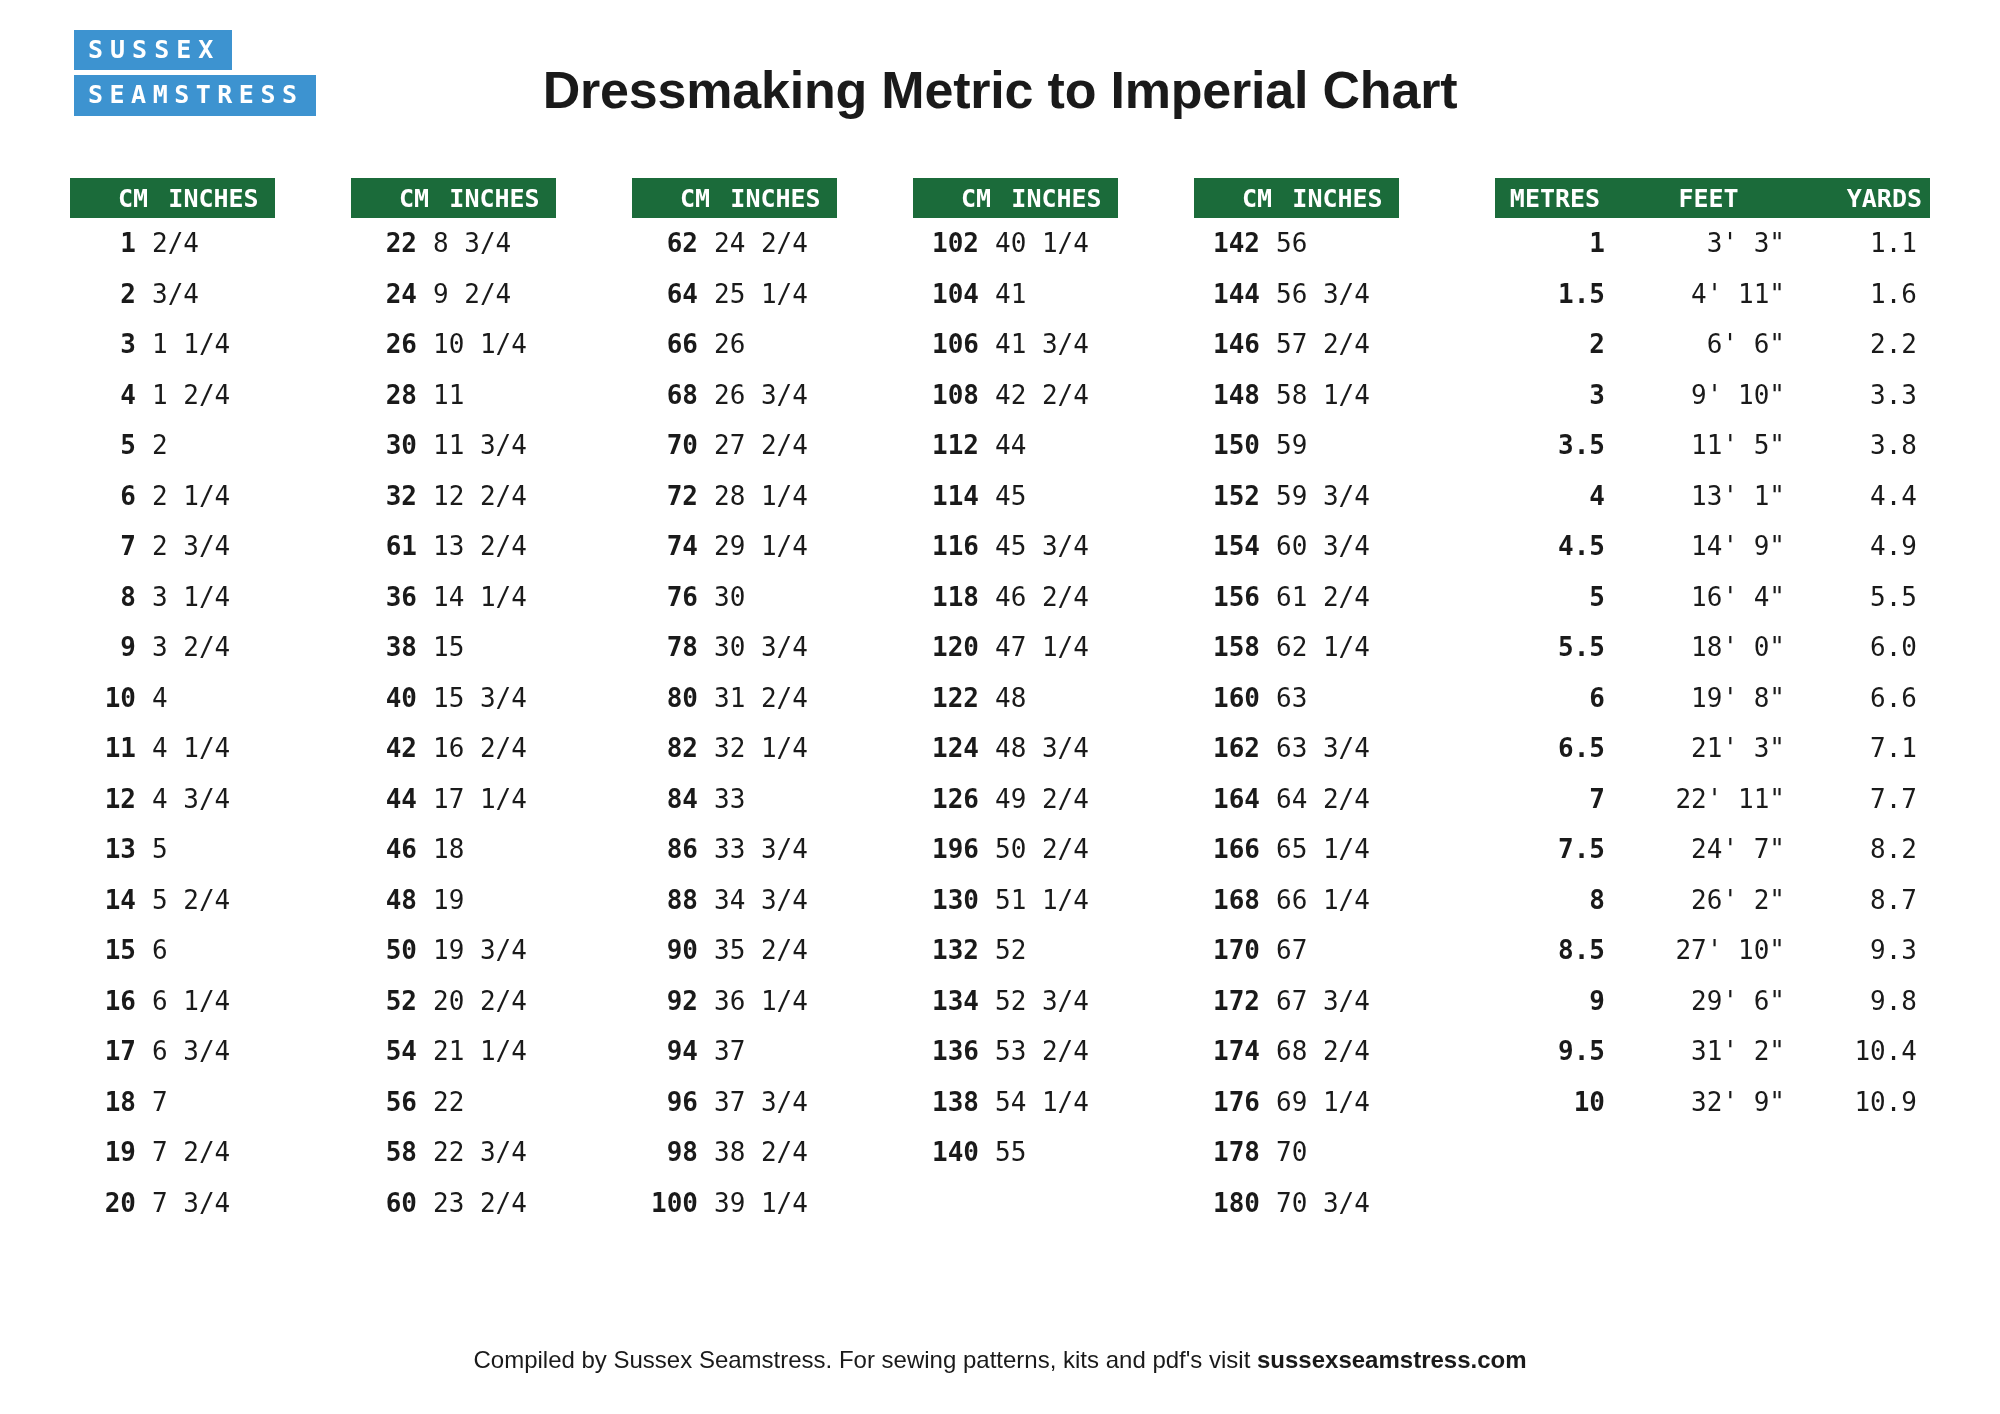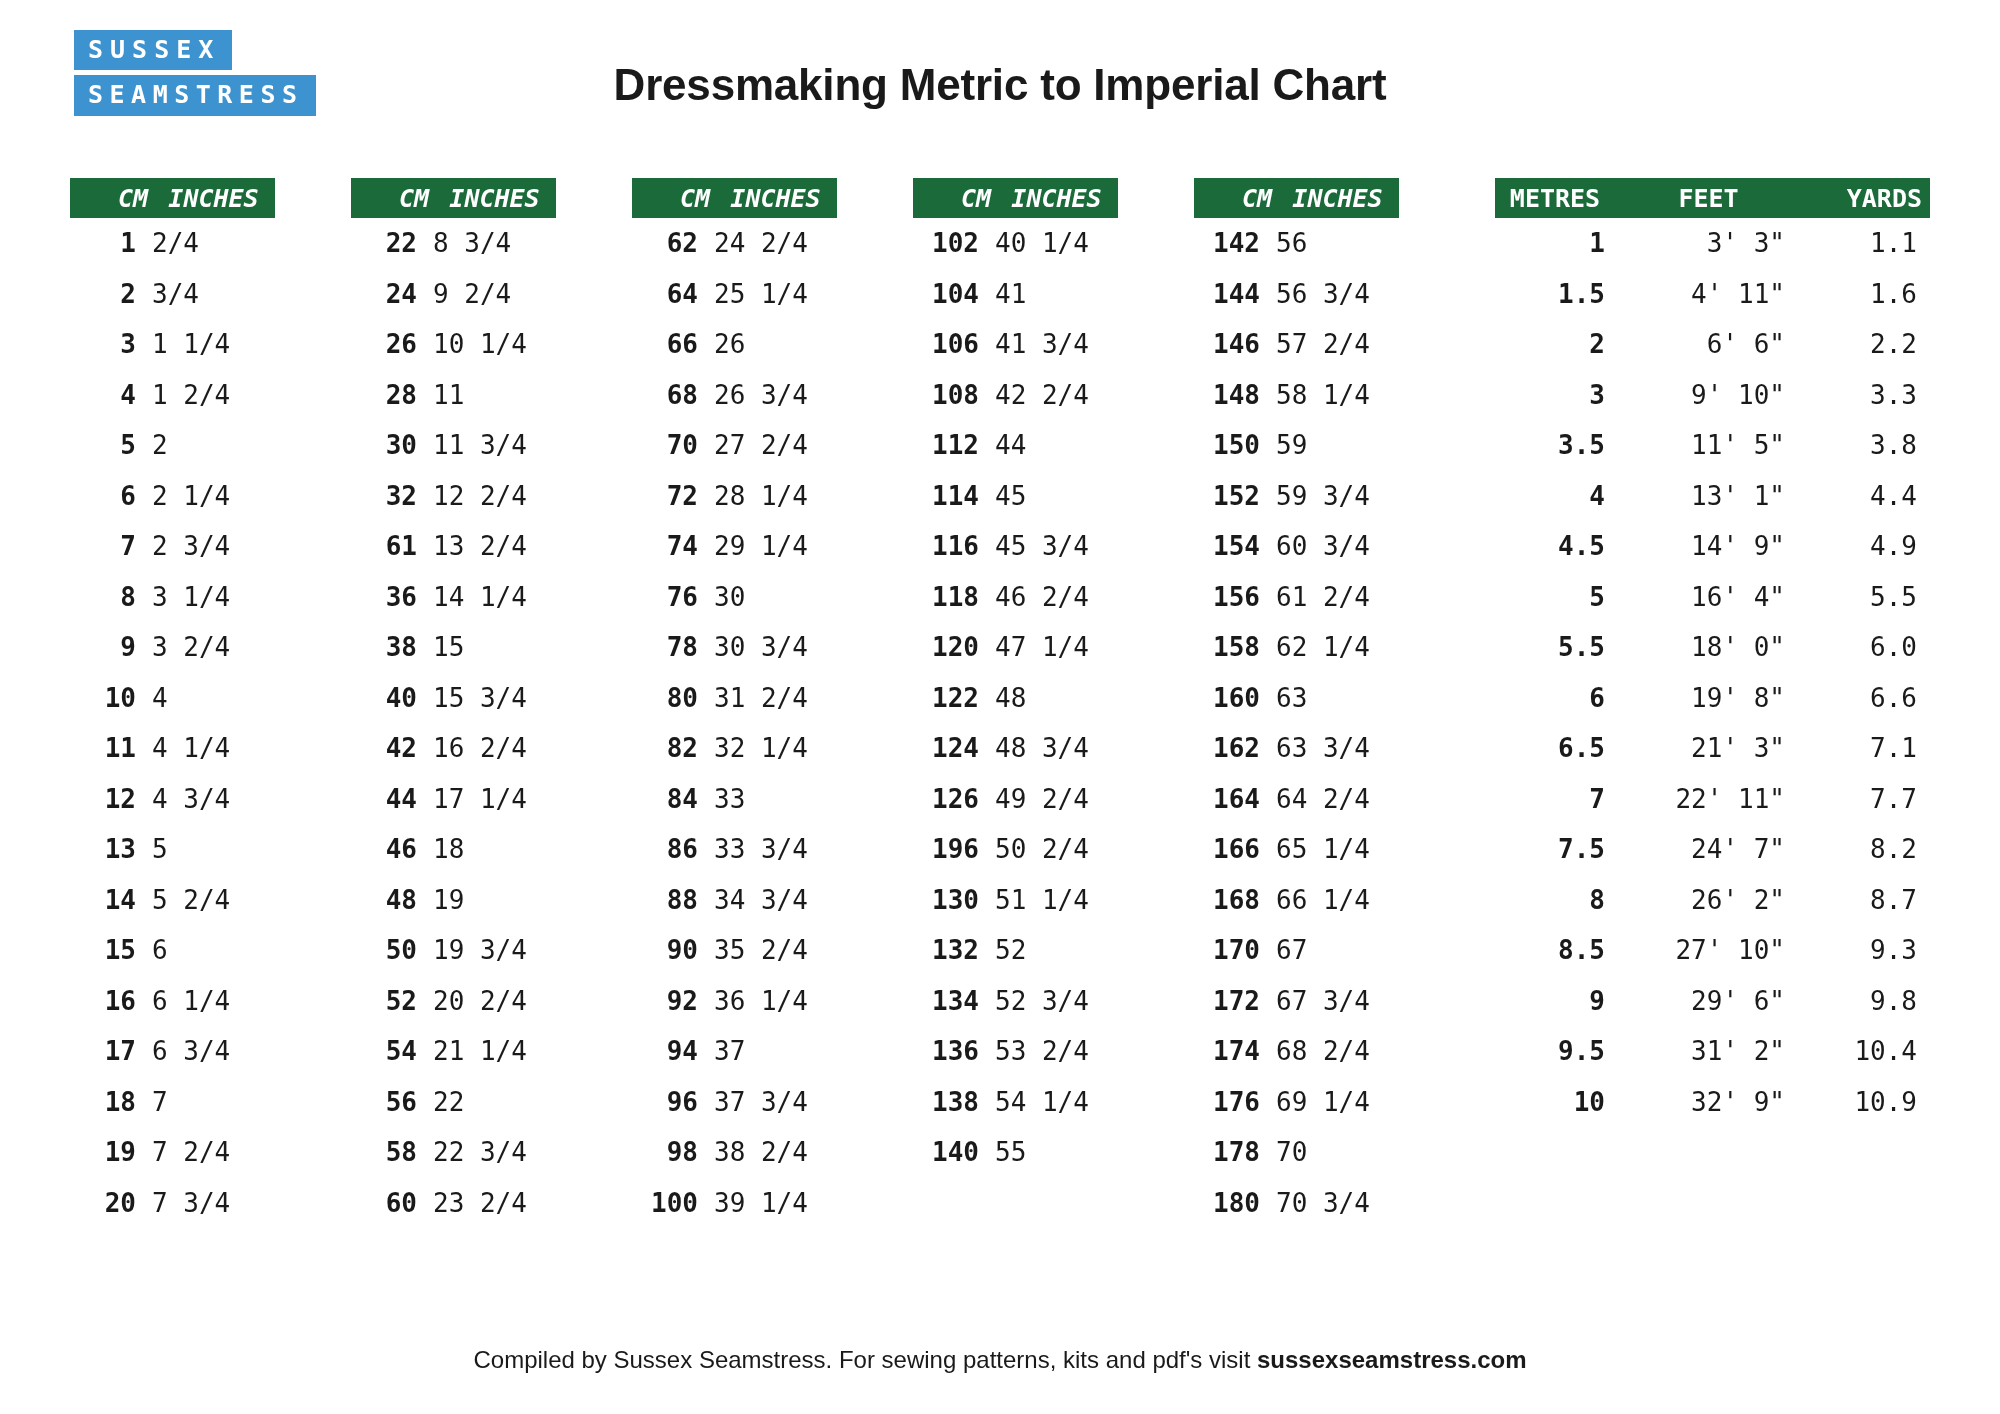--- a/index.html
+++ b/index.html
@@ -45,21 +45,21 @@
     letter-spacing: 6.5px;
   }
 
   
   .title {
     position: absolute;
     left: 0;
     right: 0;
     top: 60px;
     text-align: center;
-    font-size: 44px;
+    font-size: 52px;
     font-weight: bold;
     letter-spacing: -0.2px;
     color: #1a1a1a;
   }
 
   
   .columns {
     position: absolute;
     left: 70px;
     top: 178px;
@@ -78,21 +78,21 @@
     background: #1b6b3a;
     color: #ffffff;
     font-family: "DejaVu Sans Mono", monospace;
     font-weight: bold;
     font-size: 25px;
     height: 40px;
     display: flex;
     align-items: center;
     box-sizing: border-box;
   }
-  .col-cm .col-header { width: 205px; font-style: italic; }
+  .col-cm .col-header { width: 205px; }
   .col-metres .col-header { width: 435px; }
 
   .h-cm   { width: 78px; text-align: right; padding-right: 4px; }
   .h-in   { flex: 1; text-align: center; }
 
   .h-metres { width: 120px; text-align: center; }
   .h-feet   { flex: 1; text-align: center; }
   .h-yards  { width: 120px; text-align: right; padding-right: 8px; }
 
   .row {

